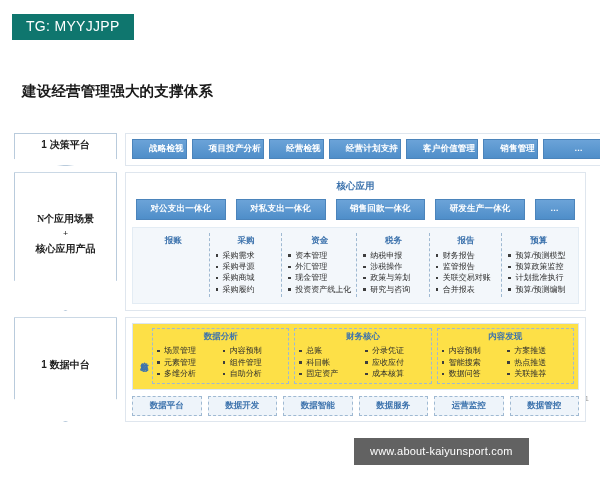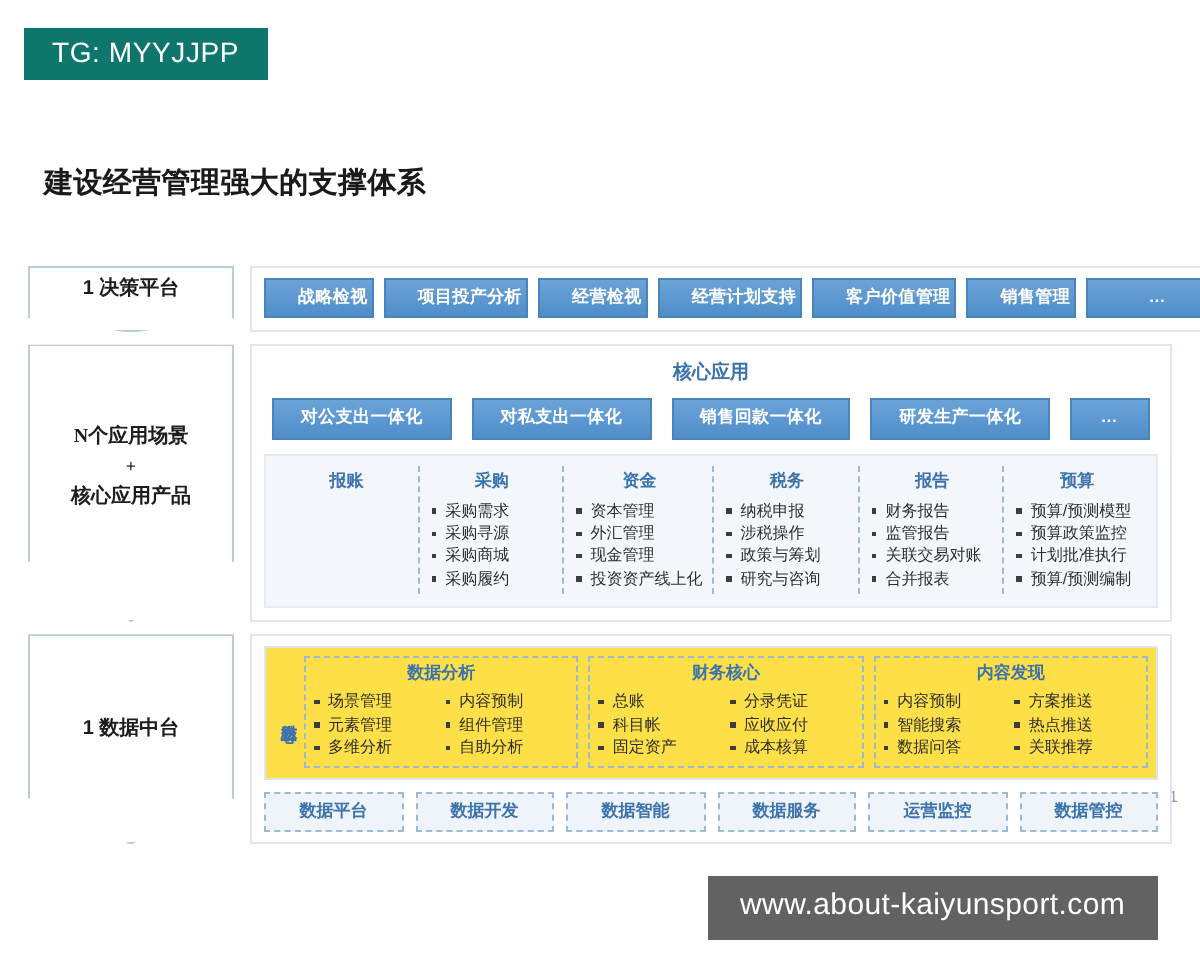--- a/index.html
+++ b/index.html
@@ -27,21 +27,21 @@
     letter-spacing: .3px;
     padding: 5px 14px 6px 14px;
     line-height: 1.1;
   }
   .wm-bottom {
     position: absolute;
     left: 354px;
     top: 438px;
     background: #626262;
     color: #ffffff;
-    font-size: 15px;
+    font-size: 11px;
     letter-spacing: .2px;
     padding: 7px 16px 8px 16px;
     line-height: 1.1;
   }
 
   
   .slide-title {
     position: absolute;
     left: 22px;
     top: 82px;

